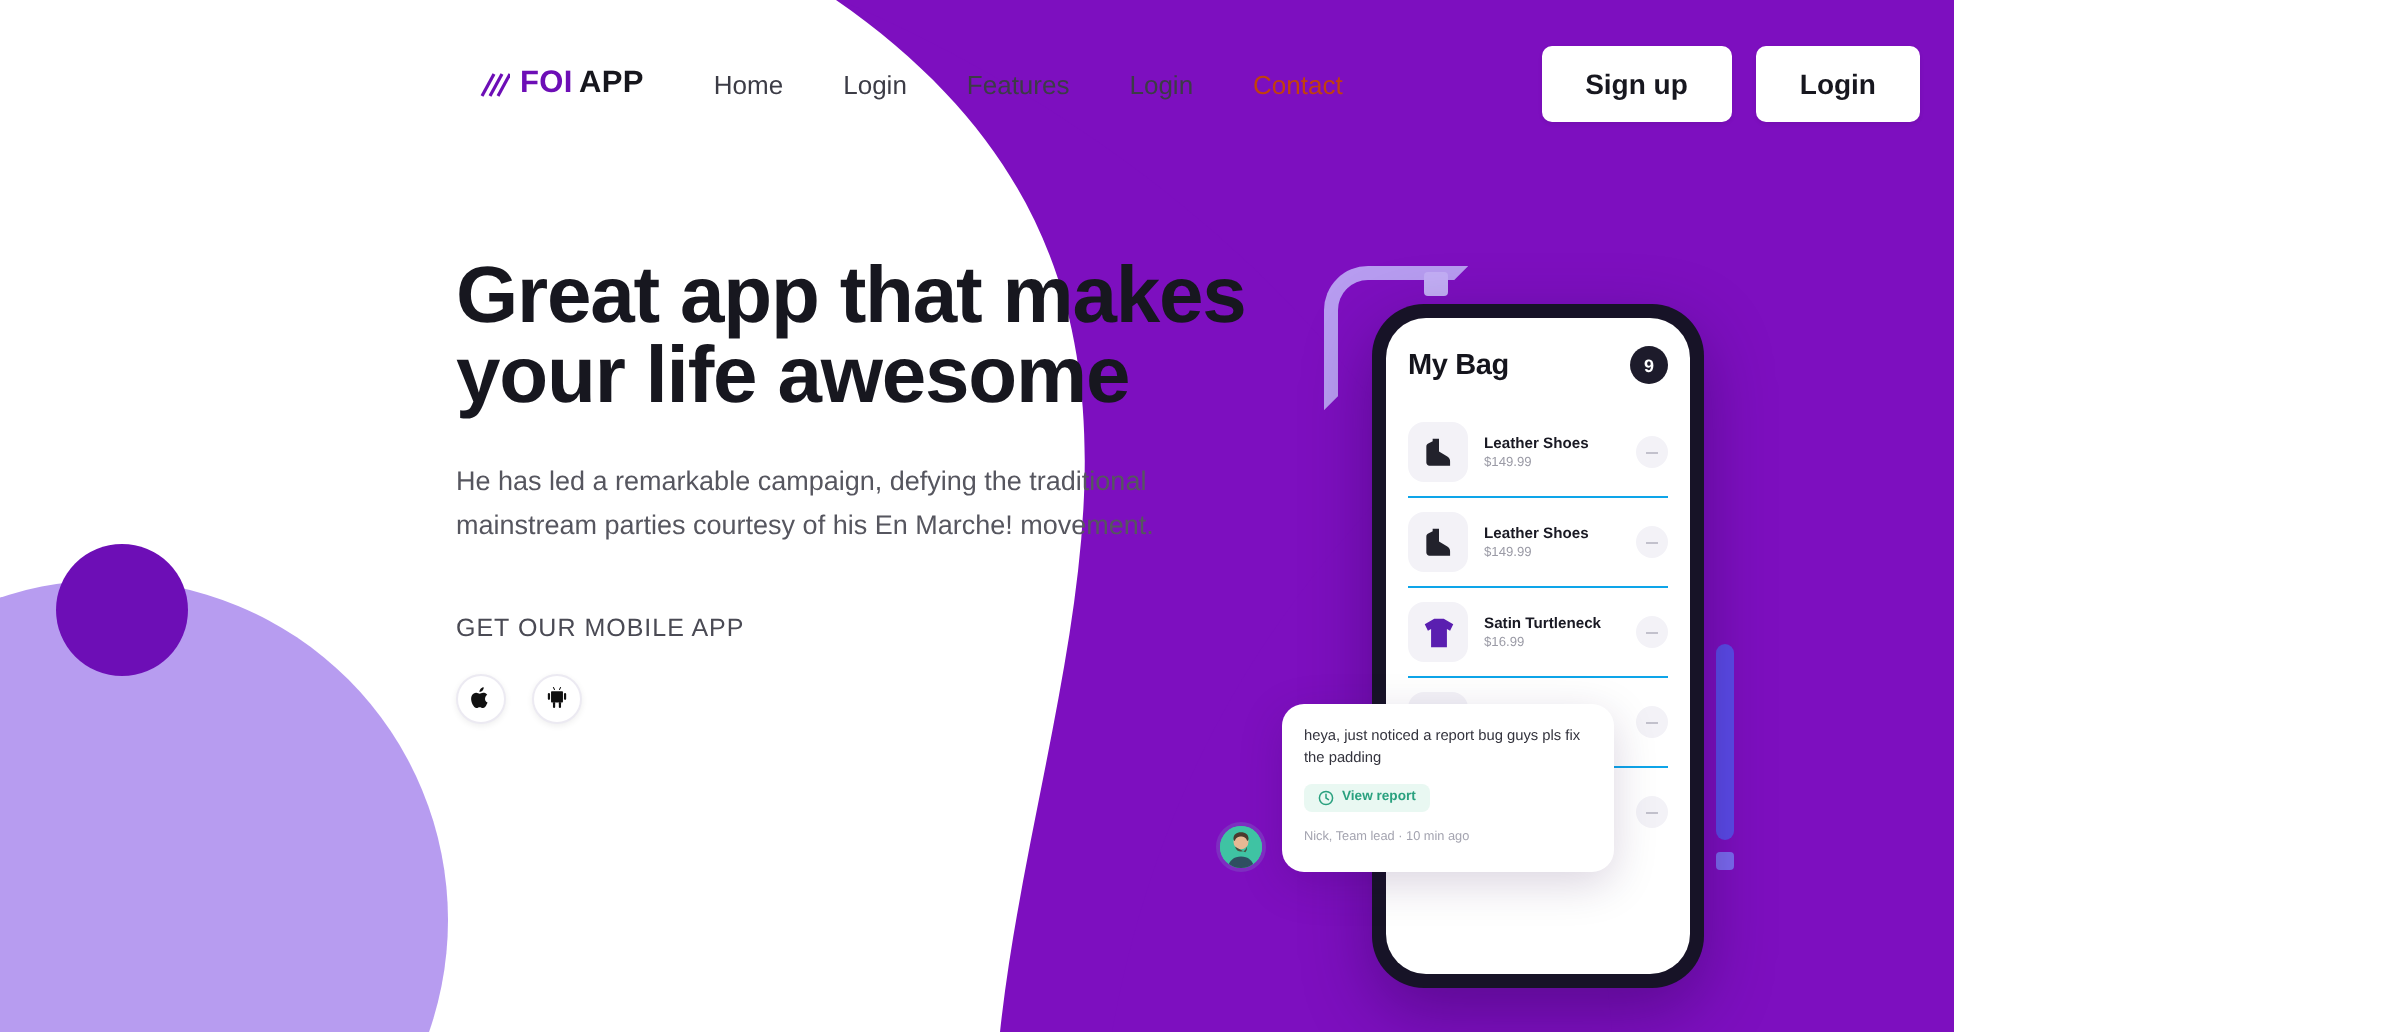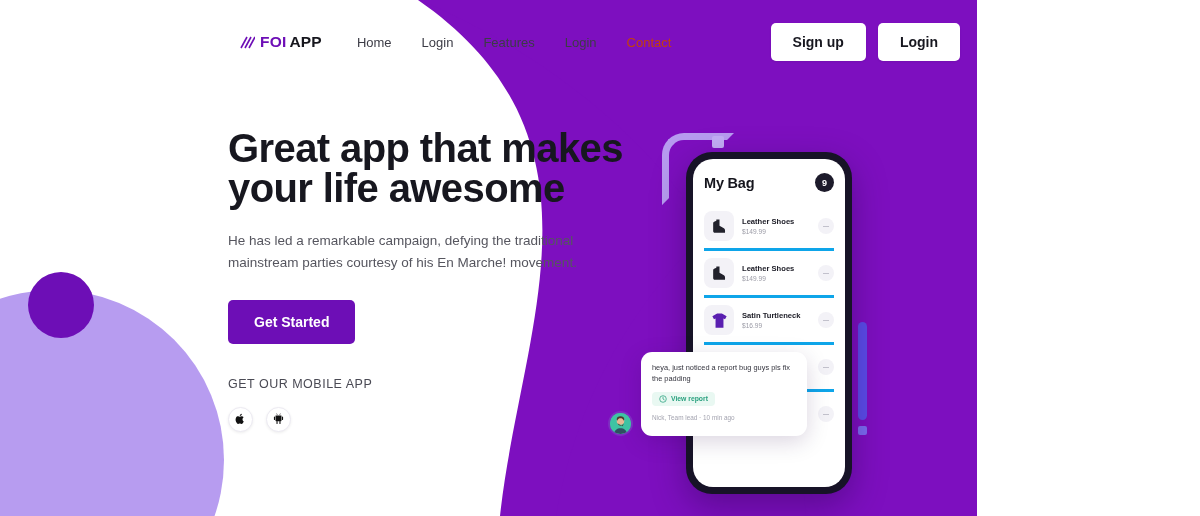--- a/index.html
+++ b/index.html
@@ -127,21 +127,21 @@
   .bag-head { display:flex; align-items:center; justify-content:space-between; margin-bottom:12px; }
   .bag-title { font-size:14.5px; font-weight:bold; color:#15151d; letter-spacing:-.2px; }
   .bag-badge {
     width:19px; height:19px; border-radius:50%;
     background:#1d1b2b; color:#fff;
     font-size:9px; font-weight:bold;
     display:flex; align-items:center; justify-content:center;
   }
   .bag-item {
     display:flex; align-items:center; gap:8px;
-    padding:7px 0; border-bottom:3px solid #0ea5e9;
+    padding:7px 0; border-bottom:1px solid #0ea5e9;
   }
   .thumb {
     width:30px; height:30px; border-radius:8px;
     background:#f3f2f7; flex:none;
     display:flex; align-items:center; justify-content:center;
   }
   .item-info { flex:1; min-width:0; }
   .item-name { font-size:7.6px; font-weight:bold; color:#1a1a24; white-space:nowrap; }
   .item-price { font-size:6.6px; color:#9b9ba6; margin-top:2px; }
   .remove-btn {
@@ -224,21 +224,20 @@
       <button class="btn-white">Login</button>
     </div>
   </div>
 
   <div class="hero">
     <h1>
       <span class="line">Great app that makes</span>
       <span class="line">your life awesome</span>
     </h1>
     <p>He has led a remarkable campaign, defying the traditional mainstream parties courtesy of his En Marche! movement.</p>
-    <button class="cta">Get Started</button>
 
     <div class="mobile-label">GET OUR MOBILE APP</div>
 
     <div class="store-row">
       <div class="store-btn">
         <svg width="11" height="12" viewBox="0 0 24 28">
           <path fill="#111" d="M16.7 14.9c0-3.1 2.5-4.6 2.6-4.7-1.4-2.1-3.6-2.4-4.4-2.4-1.9-.2-3.6 1.1-4.6 1.1-.9 0-2.4-1.1-3.9-1.1-2 0-3.9 1.2-4.9 3-2.1 3.6-.5 9 1.5 12 1 1.4 2.2 3 3.7 2.9 1.5-.1 2-1 3.8-1s2.3 1 3.9.9c1.6 0 2.6-1.4 3.6-2.9 1.1-1.7 1.6-3.3 1.6-3.4-.1 0-3-1.2-3-4.4z"></path>
           <path fill="#111" d="M13.9 5.3c.8-1 1.4-2.4 1.2-3.8-1.2 0-2.7.8-3.5 1.8-.8.9-1.5 2.3-1.3 3.7 1.3.1 2.7-.7 3.6-1.7z"></path>
         </svg>
       </div>

